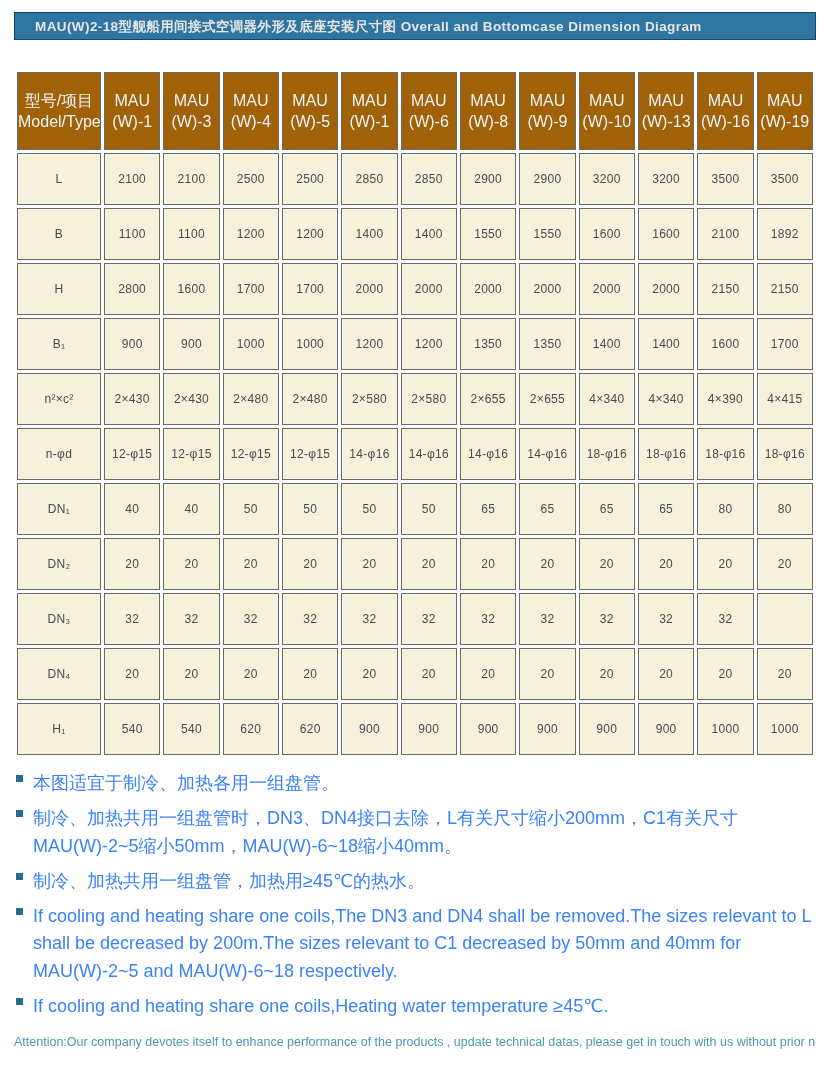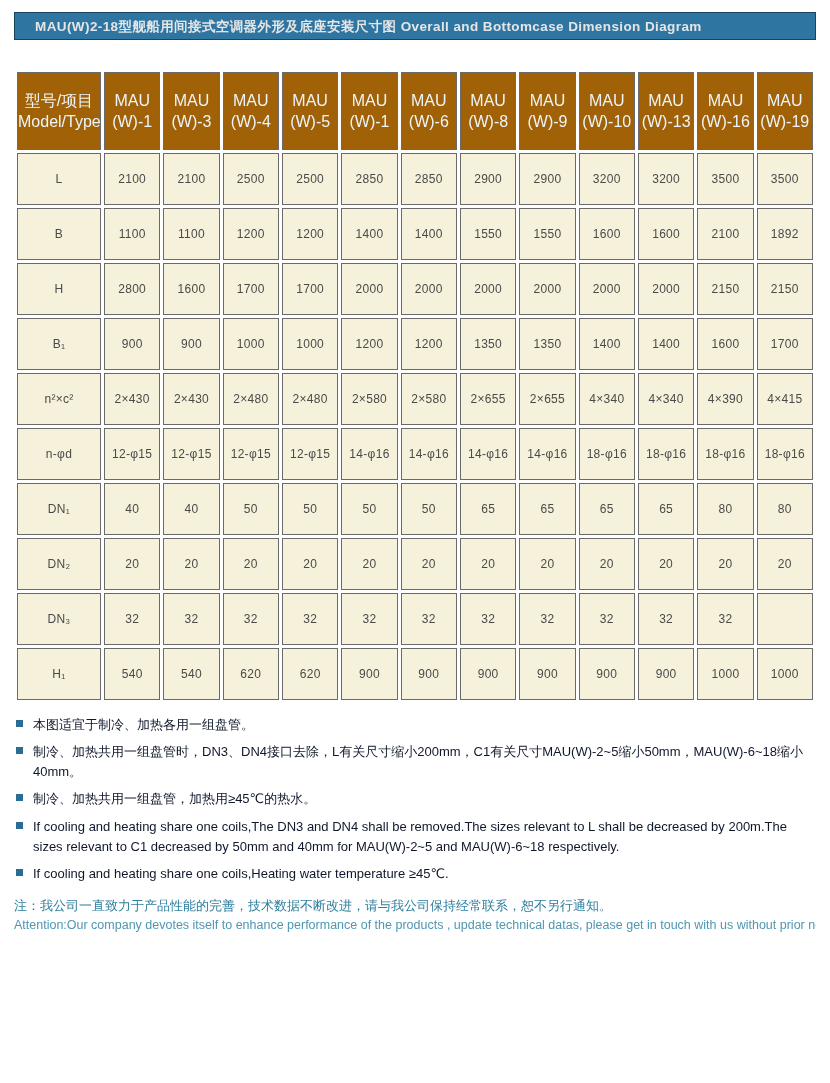--- a/index.html
+++ b/index.html
@@ -28,21 +28,21 @@
   table.dim thead th div{line-height:21px;}
   table.dim tbody th,table.dim tbody td{
     background:#f6f1da;color:#4a4a4a;font-weight:normal;font-size:12px;height:50px;
     letter-spacing:0.3px;
   }
   col.label-col{width:84px;}
 
   ul.notes{list-style:none;margin:12px 0 0 0;padding:0 0 0 2px;}
   ul.notes li{
     position:relative;padding-left:17px;margin-bottom:7px;
-    font-size:13px;color:#0f172a;line-height:1.55;
+    font-size:18px;color:#3b82f6;line-height:1.55;
   }
   .bullet{
     position:absolute;left:0;top:5px;width:7px;height:7px;background:#2a6d94;
   }
 
   .attention{margin-top:12px;}
   .attn-zh{font-size:13px;color:#2e7f9e;line-height:1.55;}
   .attn-en{font-size:12.5px;color:#4e97b2;line-height:1.55;white-space:nowrap;overflow:hidden;}
 </style>
 </head>
@@ -242,20 +242,35 @@
           <td>32</td>
           <td>32</td>
           <td>32</td>
           <td>32</td>
           <td>32</td>
           <td>32</td>
           <td>32</td>
           <td></td>
         </tr>
         <tr>
+          <th>DN₄</th>
+          <td>20</td>
+          <td>20</td>
+          <td>20</td>
+          <td>20</td>
+          <td>20</td>
+          <td>20</td>
+          <td>20</td>
+          <td>20</td>
+          <td>20</td>
+          <td>20</td>
+          <td>20</td>
+          <td>20</td>
+        </tr>
+        <tr>
           <th>H₁</th>
           <td>540</td>
           <td>540</td>
           <td>620</td>
           <td>620</td>
           <td>900</td>
           <td>900</td>
           <td>900</td>
           <td>900</td>
           <td>900</td>
@@ -268,17 +283,16 @@
 
   <ul class="notes">
     <li><span class="bullet"></span><span>本图适宜于制冷、加热各用一组盘管。</span></li>
     <li><span class="bullet"></span><span>制冷、加热共用一组盘管时，DN3、DN4接口去除，L有关尺寸缩小200mm，C1有关尺寸MAU(W)-2~5缩小50mm，MAU(W)-6~18缩小40mm。</span></li>
     <li><span class="bullet"></span><span>制冷、加热共用一组盘管，加热用≥45℃的热水。</span></li>
     <li><span class="bullet"></span><span>If cooling and heating share one coils,The DN3 and DN4 shall be removed.The sizes relevant to L shall be decreased by 200m.The sizes relevant to C1 decreased by 50mm and 40mm for MAU(W)-2~5 and MAU(W)-6~18 respectively.</span></li>
     <li><span class="bullet"></span><span>If cooling and heating share one coils,Heating water temperature ≥45℃.</span></li>
   </ul>
 
   <div class="attention">
-    <div class="attn-zh">注：我公司一直致力于产品性能的完善，技术数据不断改进，请与我公司保持经常联系，恕不另行通知。</div>
     <div class="attn-en">Attention:Our company devotes itself to enhance performance of the products , update technical datas, please get in touch with us without prior notice</div>
   </div>
 
 </div>
 
 </body></html>

